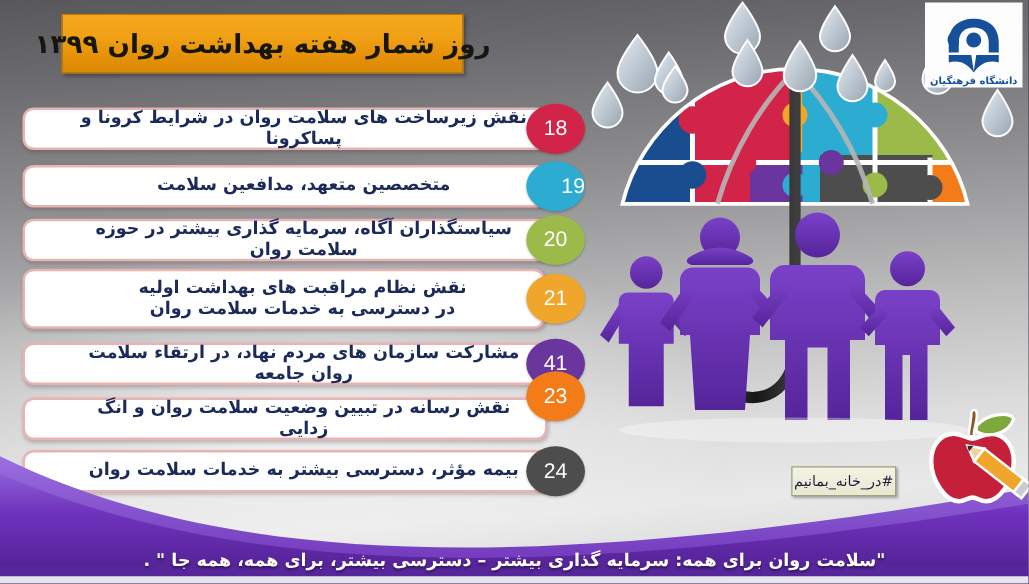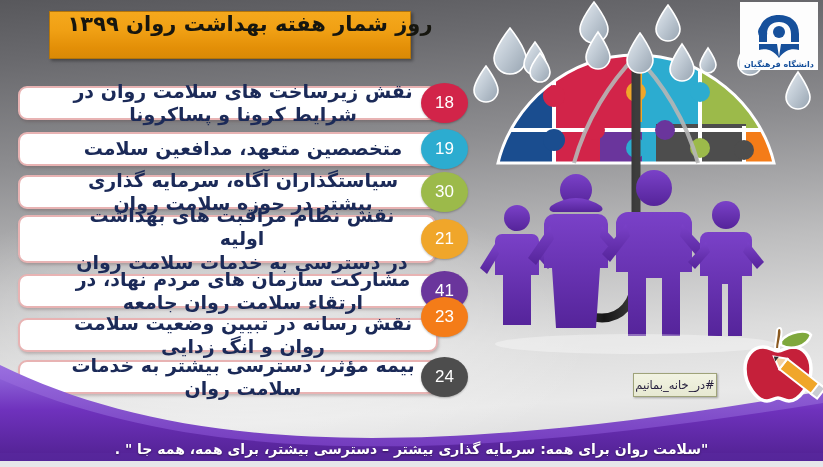--- a/index.html
+++ b/index.html
@@ -18,21 +18,21 @@
     background:radial-gradient(ellipse 60% 45% at 30% 72%, rgba(255,255,255,.55) 0%, rgba(255,255,255,0) 70%);
     pointer-events:none;
   }
 
   
   #title-banner{
     position:absolute;left:49px;top:11px;width:320px;height:46px;
     background:linear-gradient(180deg,#f5a81c 0%,#f0a014 40%,#e38f07 78%,#d98a06 100%);
     border:1px solid #b4750a;
     box-shadow:2px 2px 3px rgba(0,0,0,.35);
-    display:flex;align-items:flex-start;justify-content:center;padding-left:40px;
+    display:flex;align-items:center;justify-content:center;
   }
   #title-banner span{
     font-size:21px;font-weight:bold;color:#16160f;letter-spacing:.3px;
     white-space:nowrap;
   }
 
   
   #logo-box{
     position:absolute;right:5px;top:2px;width:78px;height:68px;
     background:#fdfdfd;display:flex;flex-direction:column;align-items:center;justify-content:flex-start;
@@ -45,21 +45,21 @@
   .row{
     position:absolute;left:18px;
     background:#ffffff;
     border:2px solid #e8b3b3;
     border-radius:9px;
     box-shadow:1px 2px 3px rgba(90,60,60,.28);
     display:flex;align-items:center;justify-content:center;
     box-sizing:border-box;
   }
   .row-text{
-    color:#1b2a58;font-weight:bold;font-size:19px;line-height:1.22;
+    color:#1b2a58;font-weight:bold;font-size:14px;line-height:1.22;
     text-align:center;white-space:pre-line;padding:0 14px 0 44px;
     width:100%;box-sizing:border-box;
   }
   .badge{
     position:absolute;
     width:47px;height:40px;border-radius:50%;
     display:flex;align-items:center;justify-content:center;
     color:#ffffff;font-size:17px;font-weight:500;
     font-family:"Liberation Sans",sans-serif;
     box-shadow:0 1px 2px rgba(0,0,0,.25);
@@ -259,28 +259,28 @@
   <div id="rows">
       <div class="row" style="top: 86px; height: 34px; width: 420px;">
         <div class="row-text">نقش زیرساخت های سلامت روان در شرایط کرونا و پساکرونا</div>
       </div>
       <div class="badge" style="background: rgb(210, 36, 73); left: 421px; top: 83px;">
         <span>18</span>
       </div>
       <div class="row" style="top: 132px; height: 34px; width: 420px;">
         <div class="row-text">متخصصین متعهد، مدافعین سلامت</div>
       </div>
-      <div class="badge" style="background: rgb(44, 172, 208); left: 421px; top: 129px;">
+      <div class="badge" style="background: rgb(44, 172, 208); left: 421px; top: 129px; justify-content: flex-end;">
         <span>19</span>
       </div>
       <div class="row" style="top: 175px; height: 34px; width: 420px;">
         <div class="row-text">سیاستگذاران آگاه، سرمایه گذاری بیشتر در حوزه سلامت روان</div>
       </div>
       <div class="badge" style="background: rgb(156, 186, 74); left: 421px; top: 172px;">
-        <span>30</span>
+        <span>20</span>
       </div>
       <div class="row" style="top: 215px; height: 48px; width: 418px;">
         <div class="row-text">نقش نظام مراقبت های بهداشت اولیه
 در دسترسی به خدمات سلامت روان</div>
       </div>
       <div class="badge" style="background: rgb(240, 166, 42); left: 421px; top: 219px;">
         <span>21</span>
       </div>
       <div class="row" style="top: 274px; height: 34px; width: 420px;">
         <div class="row-text">مشارکت سازمان های مردم نهاد، در ارتقاء سلامت روان جامعه</div>

